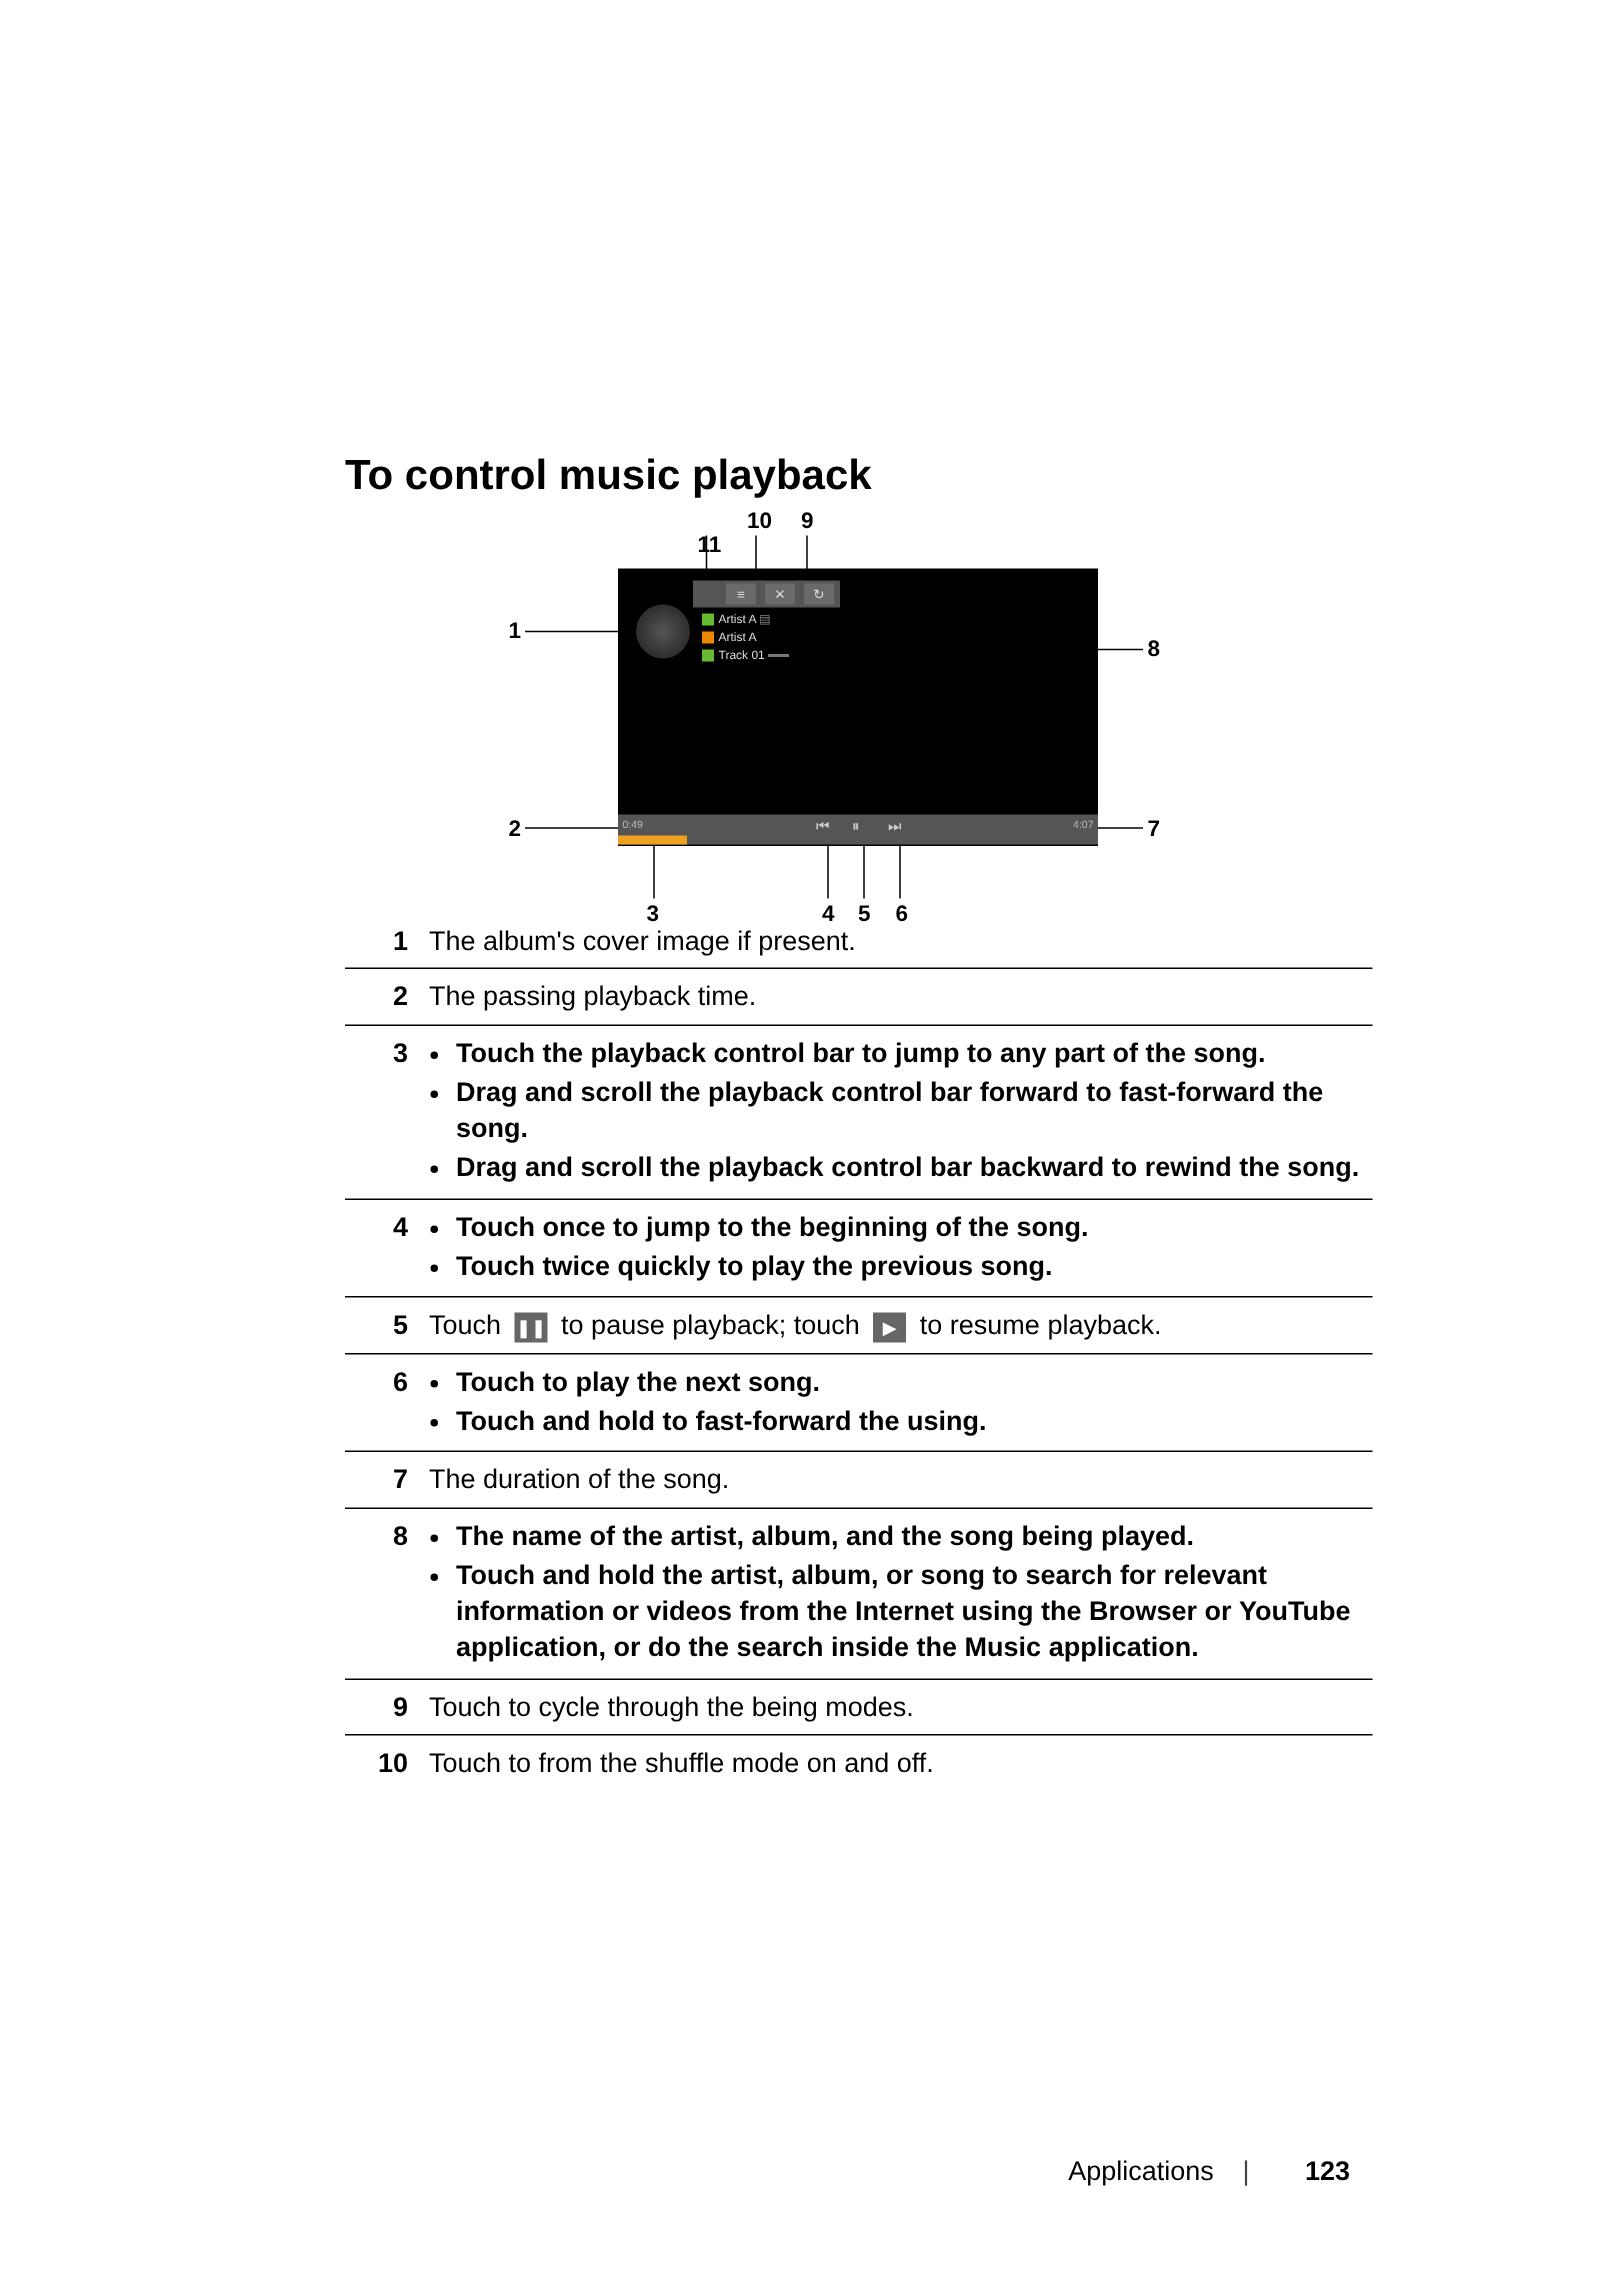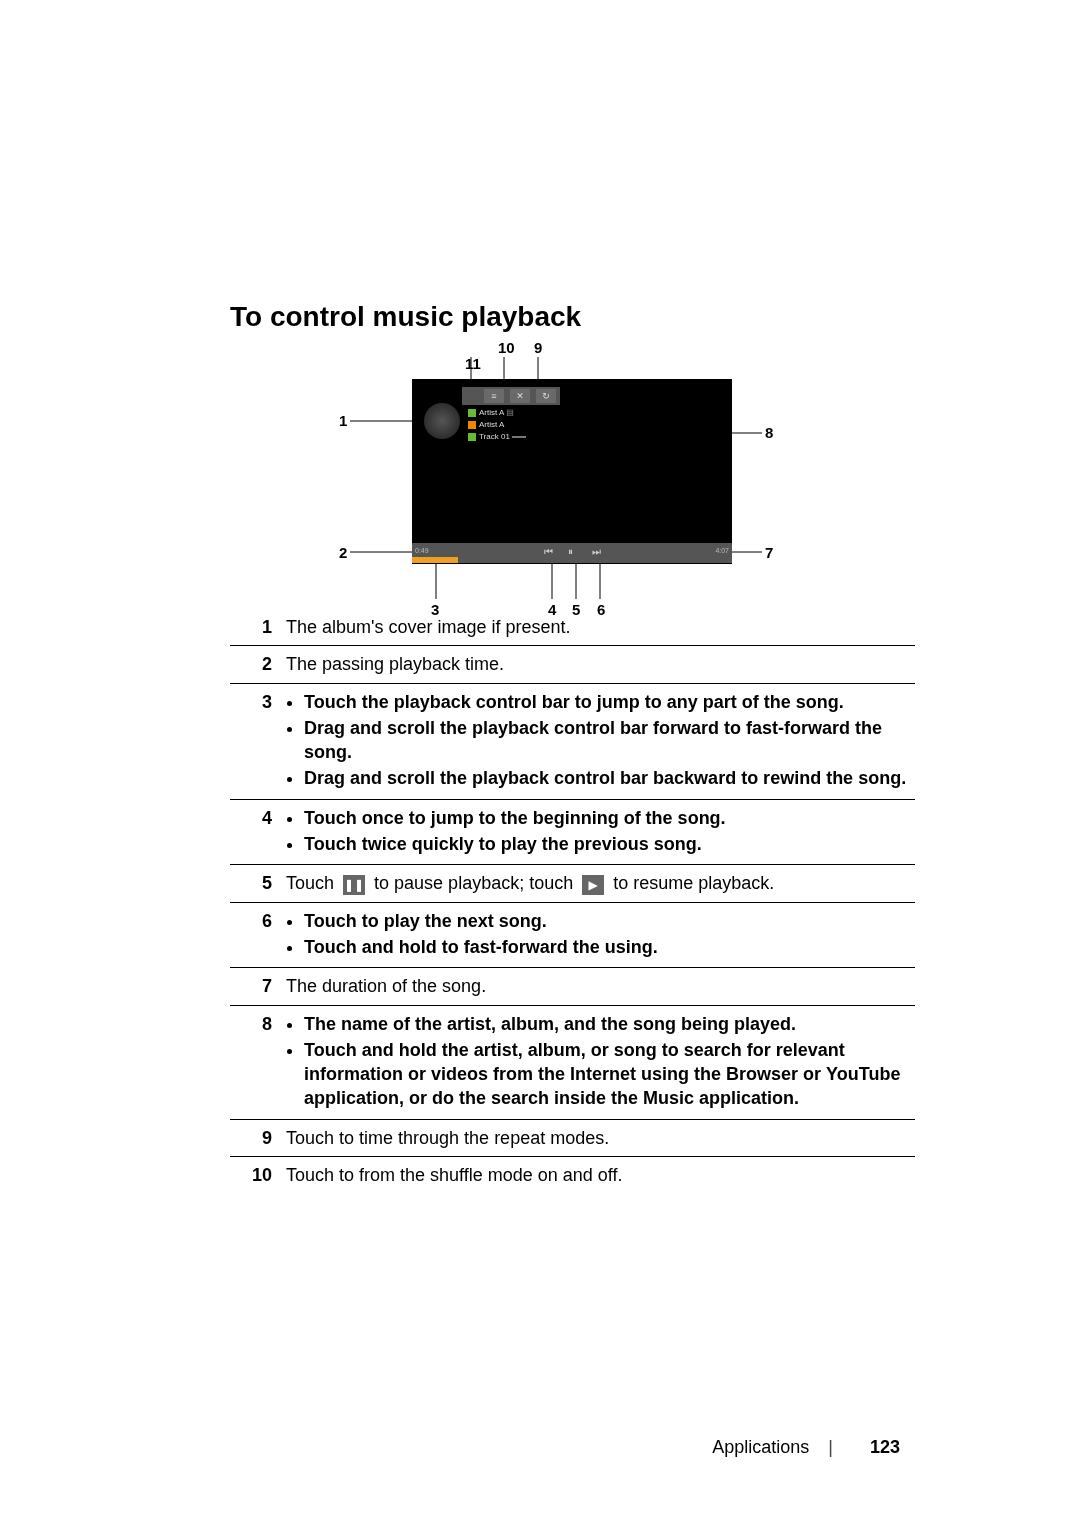--- a/index.html
+++ b/index.html
@@ -148,21 +148,21 @@
             <ul class="b">
         <li>The name of the artist, album, and the song being played.</li>
         <li>
           <span>Touch and hold the artist, album, or song to search for relevant information or videos from the Internet using the </span><b>Browser</b><span> or </span><b>YouTube</b><span> application, or do the search inside the </span><b>Music</b><span> application.</span>
         </li>
       </ul>
           </td>
         </tr>
     <tr>
           <td class="num">9</td>
-          <td>Touch to time through the repeat modes.</td>
+          <td>Touch to cycle through the being modes.</td>
         </tr>
     <tr>
           <td class="num">10</td>
           <td>Touch to from the shuffle mode on and off.</td>
         </tr>
   </tbody>
     </table>
 
   <div class="footer">
     <span>Applications</span>

